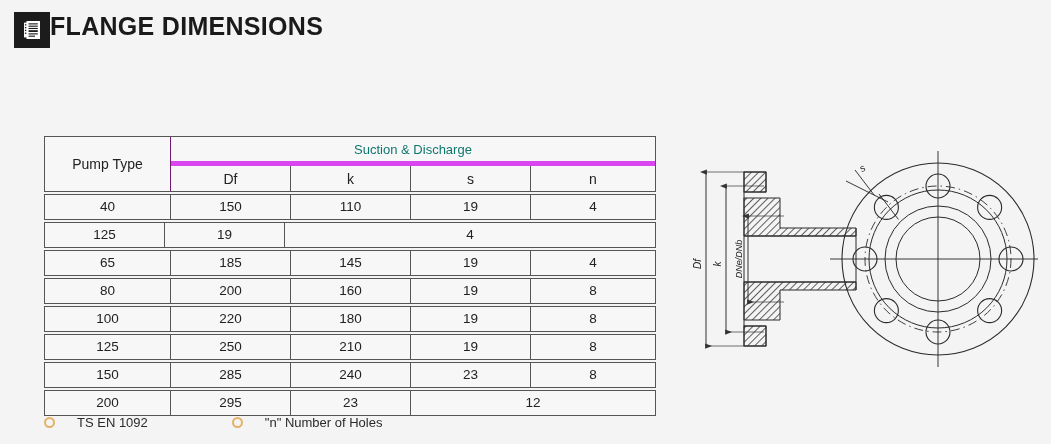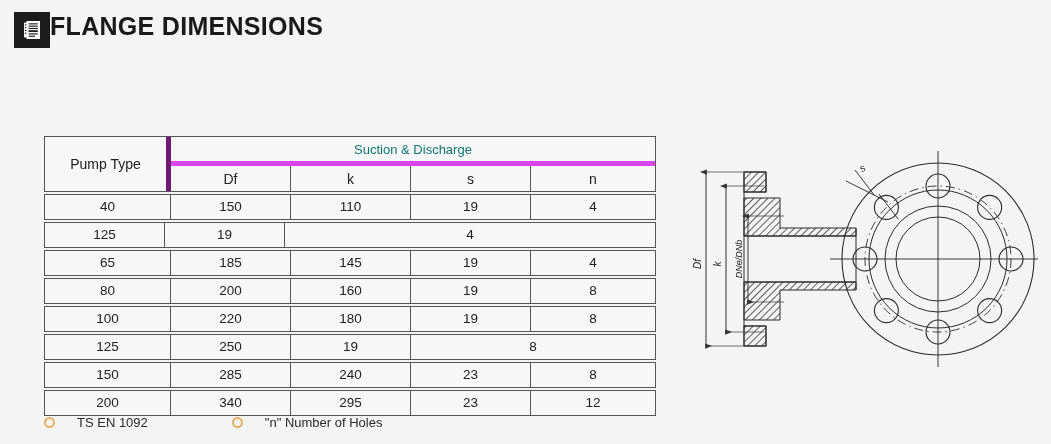--- a/index.html
+++ b/index.html
@@ -91,21 +91,21 @@
     width: 100%;
     border: 1px solid #555;
     background: #f7f7f7;
     height: 56px;
     margin-bottom: 2px;
   }
 
   #th-pump {
     width: 126px;
     flex: none;
-    border-right: 5px solid #701a75;
+    border-right: 1px solid #701a75;
     display: flex;
     align-items: center;
     justify-content: center;
     font-size: 14px;
     color: #222;
   }
 
   #th-right {
     flex: 1 1 auto;
     display: flex;
@@ -252,35 +252,35 @@
       <div class="tcell c-pump">100</div>
       <div class="tcell c-df">220</div>
       <div class="tcell c-k">180</div>
       <div class="tcell c-s">19</div>
       <div class="tcell c-n">8</div>
     </div>
 
     <div class="trow drow">
       <div class="tcell c-pump">125</div>
       <div class="tcell c-df">250</div>
+      <div class="tcell c-k">210</div>
       <div class="tcell c-s">19</div>
       <div class="tcell c-n">8</div>
     </div>
 
     <div class="trow drow">
       <div class="tcell c-pump">150</div>
       <div class="tcell c-df">285</div>
       <div class="tcell c-k">240</div>
       <div class="tcell c-s">23</div>
       <div class="tcell c-n">8</div>
     </div>
 
     <div class="trow drow">
       <div class="tcell c-pump">200</div>
-      <div class="tcell c-df">340</div>
       <div class="tcell c-k">295</div>
       <div class="tcell c-s">23</div>
       <div class="tcell c-n">12</div>
     </div>
 
   </div>
 
   <div id="footnotes">
     <div class="footnote">
       <span class="fn-bullet"></span>

